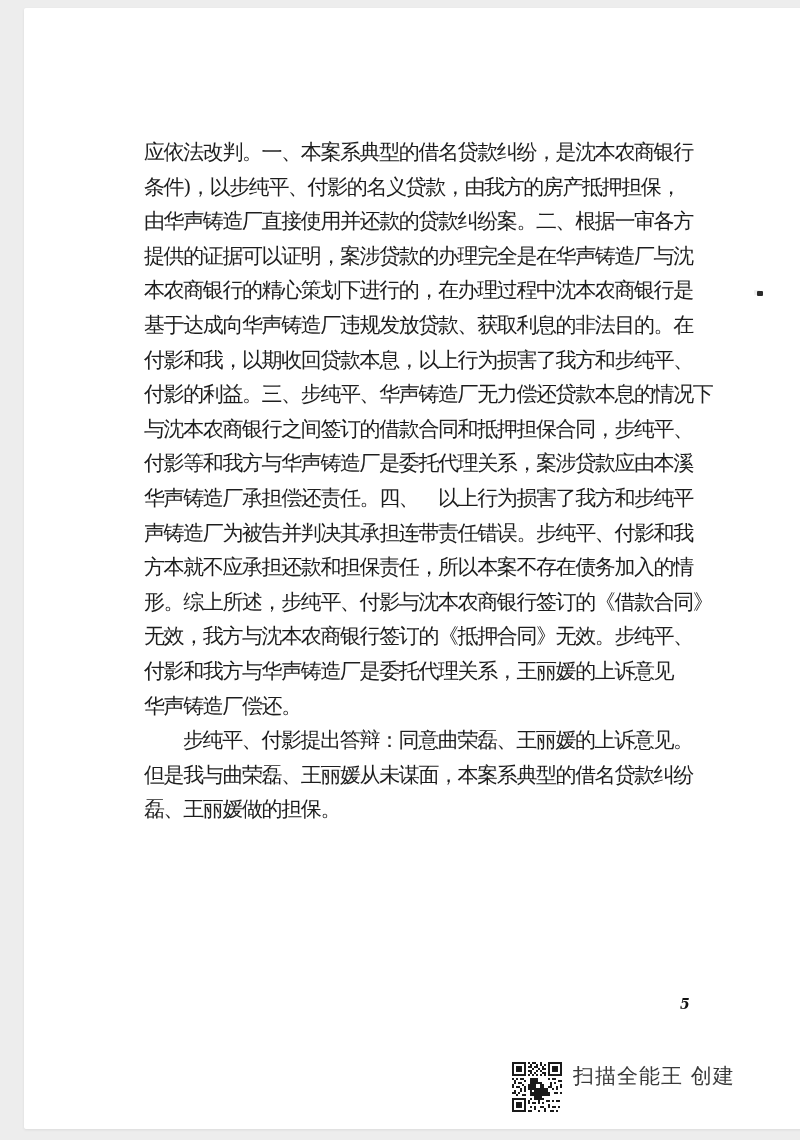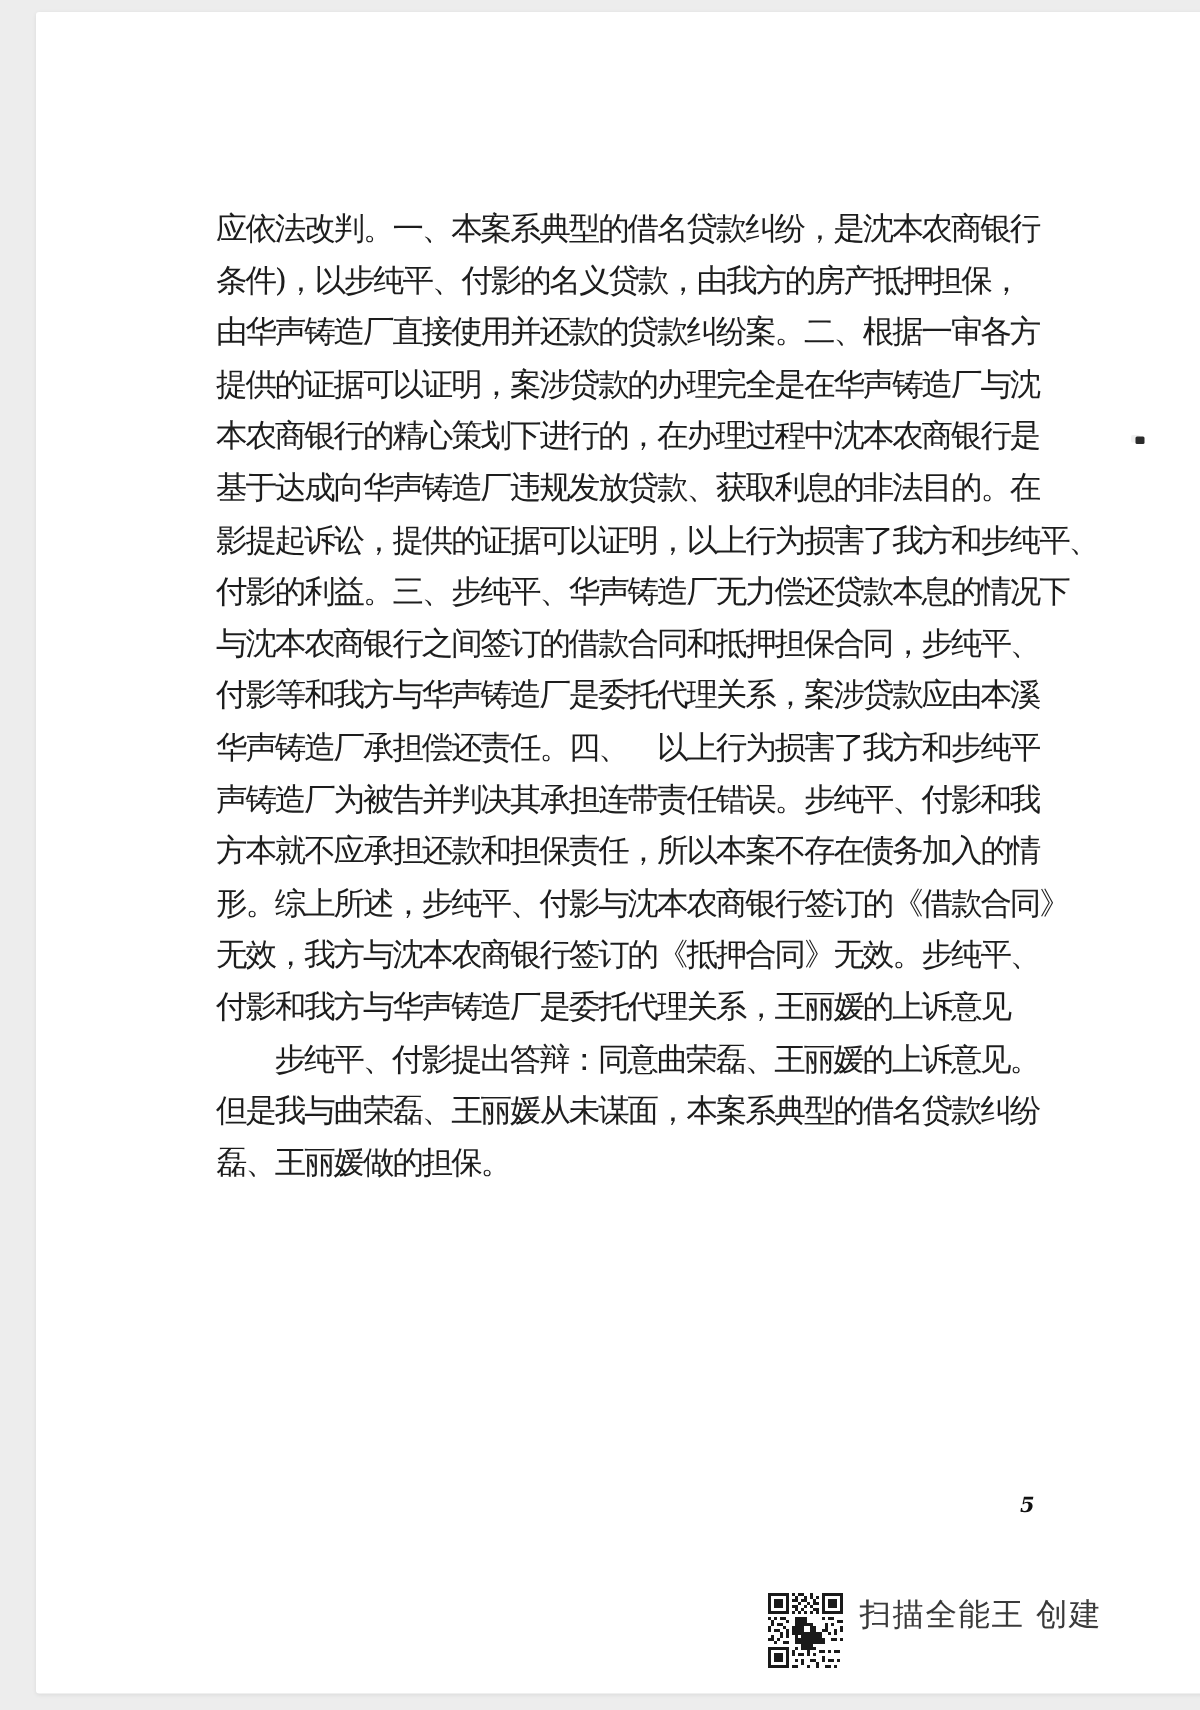--- a/index.html
+++ b/index.html
@@ -84,30 +84,31 @@
 <div class="stage">
   <div class="paper">
 
     <div class="text-block">
       <div class="line">应依法改判。一、本案系典型的借名贷款纠纷，是沈本农商银行</div>
       <div class="line">条件)，以步纯平、付影的名义贷款，由我方的房产抵押担保，</div>
       <div class="line">由华声铸造厂直接使用并还款的贷款纠纷案。二、根据一审各方</div>
       <div class="line">提供的证据可以证明，案涉贷款的办理完全是在华声铸造厂与沈</div>
       <div class="line">本农商银行的精心策划下进行的，在办理过程中沈本农商银行是</div>
       <div class="line">基于达成向华声铸造厂违规发放贷款、获取利息的非法目的。在</div>
-      <div class="line">影提起诉讼，提供的证据可以证明，以上行为损害了我方和步纯平、</div>
+      <div class="line">付影和我，以期收回贷款本息，以上行为损害了我方和步纯平、</div>
       <div class="line">付影的利益。三、步纯平、华声铸造厂无力偿还贷款本息的情况下</div>
       <div class="line">与沈本农商银行之间签订的借款合同和抵押担保合同，步纯平、</div>
       <div class="line">付影等和我方与华声铸造厂是委托代理关系，案涉贷款应由本溪</div>
       <div class="line">华声铸造厂承担偿还责任。四、　以上行为损害了我方和步纯平</div>
       <div class="line">声铸造厂为被告并判决其承担连带责任错误。步纯平、付影和我</div>
       <div class="line">方本就不应承担还款和担保责任，所以本案不存在债务加入的情</div>
       <div class="line">形。综上所述，步纯平、付影与沈本农商银行签订的《借款合同》</div>
       <div class="line">无效，我方与沈本农商银行签订的《抵押合同》无效。步纯平、</div>
       <div class="line">付影和我方与华声铸造厂是委托代理关系，王丽媛的上诉意见</div>
+      <div class="line">华声铸造厂偿还。</div>
       <div class="line indent">步纯平、付影提出答辩：同意曲荣磊、王丽媛的上诉意见。</div>
       <div class="line">但是我与曲荣磊、王丽媛从未谋面，本案系典型的借名贷款纠纷</div>
       <div class="line">磊、王丽媛做的担保。</div>
     </div>
 
     <div class="page-number">5</div>
 
     <div class="scan-dot"></div>
 
     <div class="footer-stamp">

